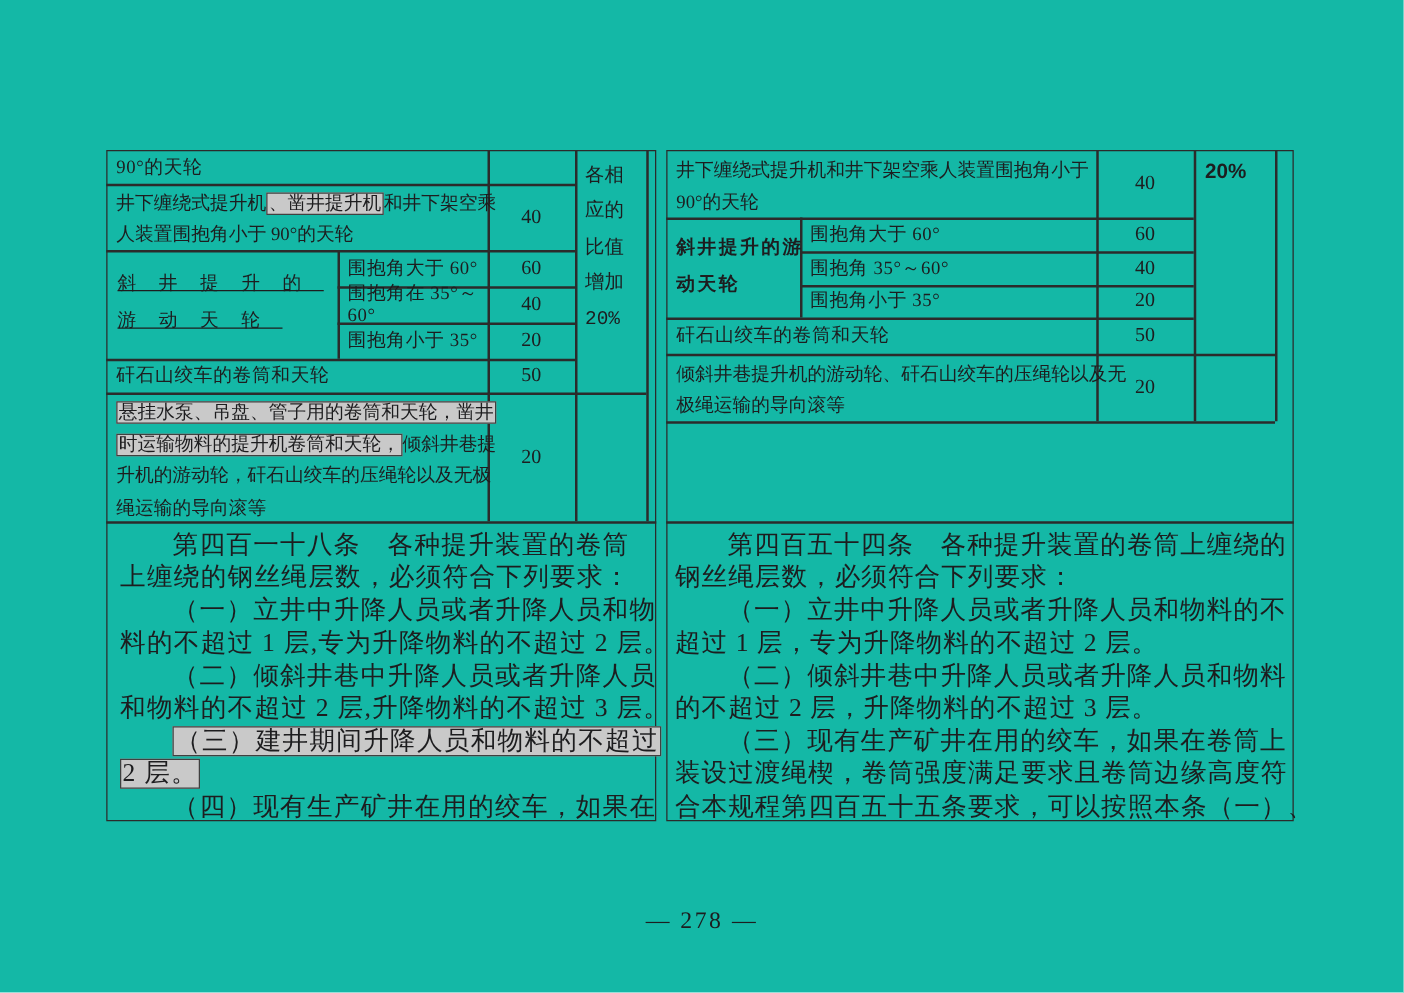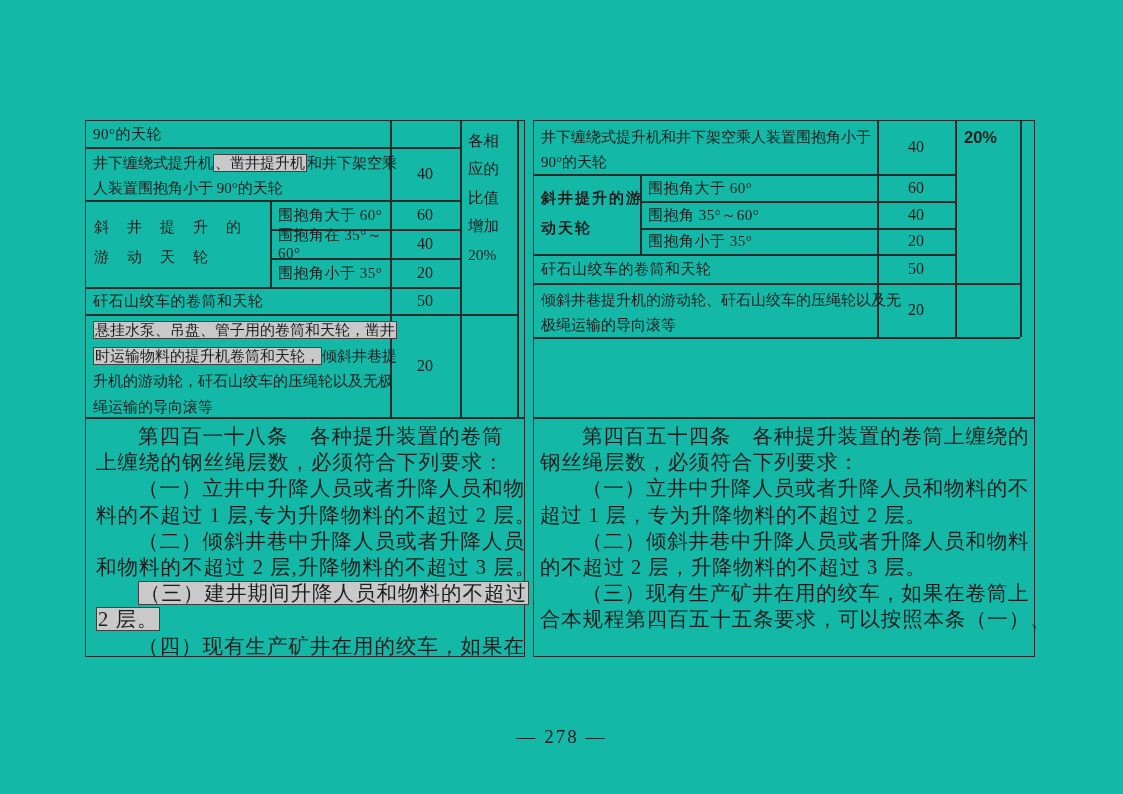--- a/index.html
+++ b/index.html
@@ -9,21 +9,21 @@
   .vl{position:absolute;width:1.5px;background:#2b2b2b;}
   .hl{position:absolute;height:1.5px;background:#2b2b2b;}
   .cell{position:absolute;box-sizing:border-box;font-size:15px;line-height:1.2;}
   .lab{display:flex;align-items:center;padding-left:8px;letter-spacing:0.5px;}
   .val{display:flex;align-items:center;justify-content:center;font-size:16px;}
   .lines{padding:3px 2px 0 8px;}
   .lines .tl{white-space:nowrap;}
   .tbl-lines .tl{line-height:25px;}
   .rowe-lines .tl{line-height:25.5px;}
   .grp .sl{line-height:30px;white-space:nowrap;}
-  .grp-left{padding:12px 0 0 9px;}
+  .grp-left{padding:12px 0 0 9px;text-decoration:underline;}
   .grp-left .sl{letter-spacing:18px;}
   .grp-right{padding:9px 0 0 8px;}
   .grp-right .sl{letter-spacing:2px;font-weight:bold;}
   .note-col{padding:7px 0 0 8px;}
   .note-col .sl{line-height:28.4px;font-size:15.5px;white-space:nowrap;}
   .note-col .cjk2{display:flex;justify-content:space-between;width:41px;}
   .pct-cell{padding:8px 0 0 9px;font-family:"Liberation Sans","DejaVu Sans",sans-serif;
             font-weight:700;font-size:16.5px;}
   .article{position:absolute;box-sizing:border-box;font-size:20.5px;}
   .article .tl{line-height:26.2px;white-space:nowrap;}
@@ -79,21 +79,21 @@
   <div class="cell val" style="left:390px;top:287px;width:70px;height:27px;">50</div>
 
   <div class="cell lines rowe-lines" style="left:85px;top:315px;width:305px;height:102px;">
       <div class="tl"><span class="h">悬挂水泵、吊盘、管子用的卷筒和天轮，凿井</span></div>
       <div class="tl"><span class="h">时运输物料的提升机卷筒和天轮，</span><span>倾斜井巷提</span></div>
       <div class="tl"><span>升机的游动轮，矸石山绞车的压绳轮以及无极</span></div>
       <div class="tl"><span>绳运输的导向滚等</span></div>
     </div>
   <div class="cell val" style="left:390px;top:314px;width:70px;height:103px;">20</div>
 
-  <div class="cell note-col" style="left:460px;top:120px;width:57px;height:194px;">
+  <div class="cell note-col" style="left:460px;top:120px;width:57px;height:194px;font-family:Liberation Mono, monospace;">
       <div class="sl cjk2">各相</div>
       <div class="sl cjk2">应的</div>
       <div class="sl cjk2">比值</div>
       <div class="sl cjk2">增加</div>
       <div class="sl">20%</div>
     </div>
 
   <div class="article article-left" style="left:86px;top:419px;width:438px;height:236px;">
       <div class="tl ind"><span class="b">第四百一十八条</span><span>　各种提升装置的卷筒</span></div>
       <div class="tl"><span>上缠绕的钢丝绳层数，必须符合下列要求：</span></div>
@@ -150,18 +150,19 @@
   <div class="cell pct-cell" style="left:955px;top:120px;width:65px;height:163px;">20%</div>
 
   <div class="article article-right" style="left:534px;top:419px;width:499px;height:236px;">
       <div class="tl ind"><span class="b">第四百五十四条</span><span>　各种提升装置的卷筒上缠绕的</span></div>
       <div class="tl"><span>钢丝绳层数，必须符合下列要求：</span></div>
       <div class="tl ind"><span>（一）立井中升降人员或者升降人员和物料的不</span></div>
       <div class="tl"><span>超过 1 层，专为升降物料的不超过 2 层。</span></div>
       <div class="tl ind"><span>（二）倾斜井巷中升降人员或者升降人员和物料</span></div>
       <div class="tl"><span>的不超过 2 层，升降物料的不超过 3 层。</span></div>
       <div class="tl ind"><span>（三）现有生产矿井在用的绞车，如果在</span><span class="b">卷</span><span>筒上</span></div>
+      <div class="tl"><span>装设过渡绳楔，</span><span class="b">卷</span><span>筒强度满足要求且</span><span class="b">卷</span><span>筒边缘高度符</span></div>
       <div class="tl"><span>合本规程</span><span class="b">第四百五十五条</span><span>要求，可以按</span><span class="b">照</span><span>本条（一）、</span></div>
     </div>
 
   <div class="page-num">— 278 —</div>
 
 </div>
 
 </body></html>

